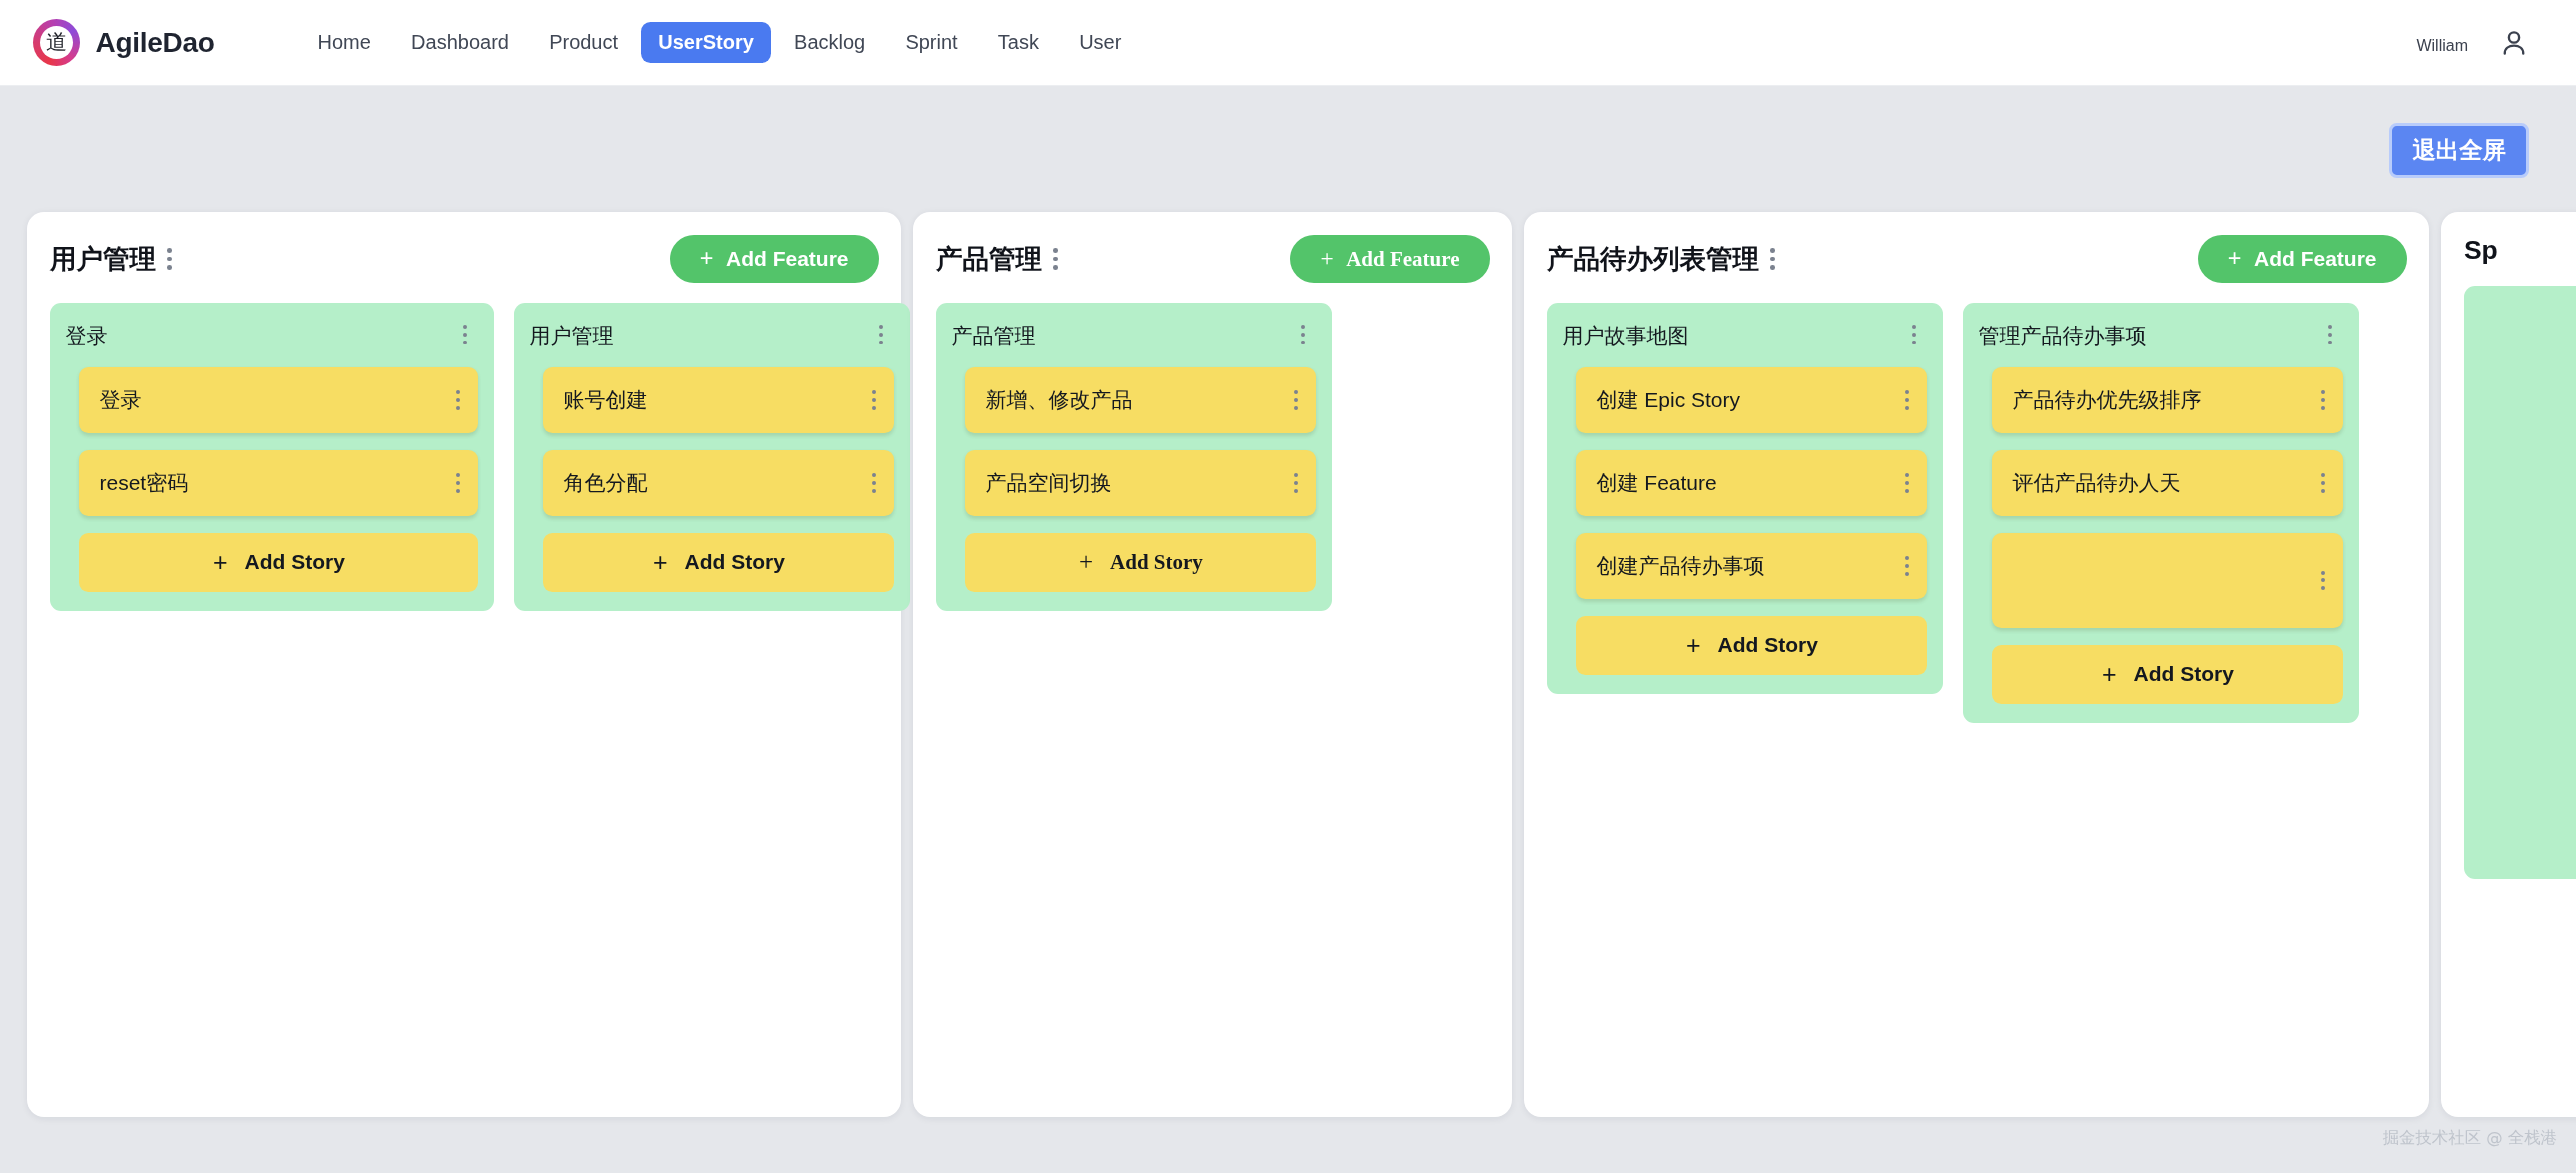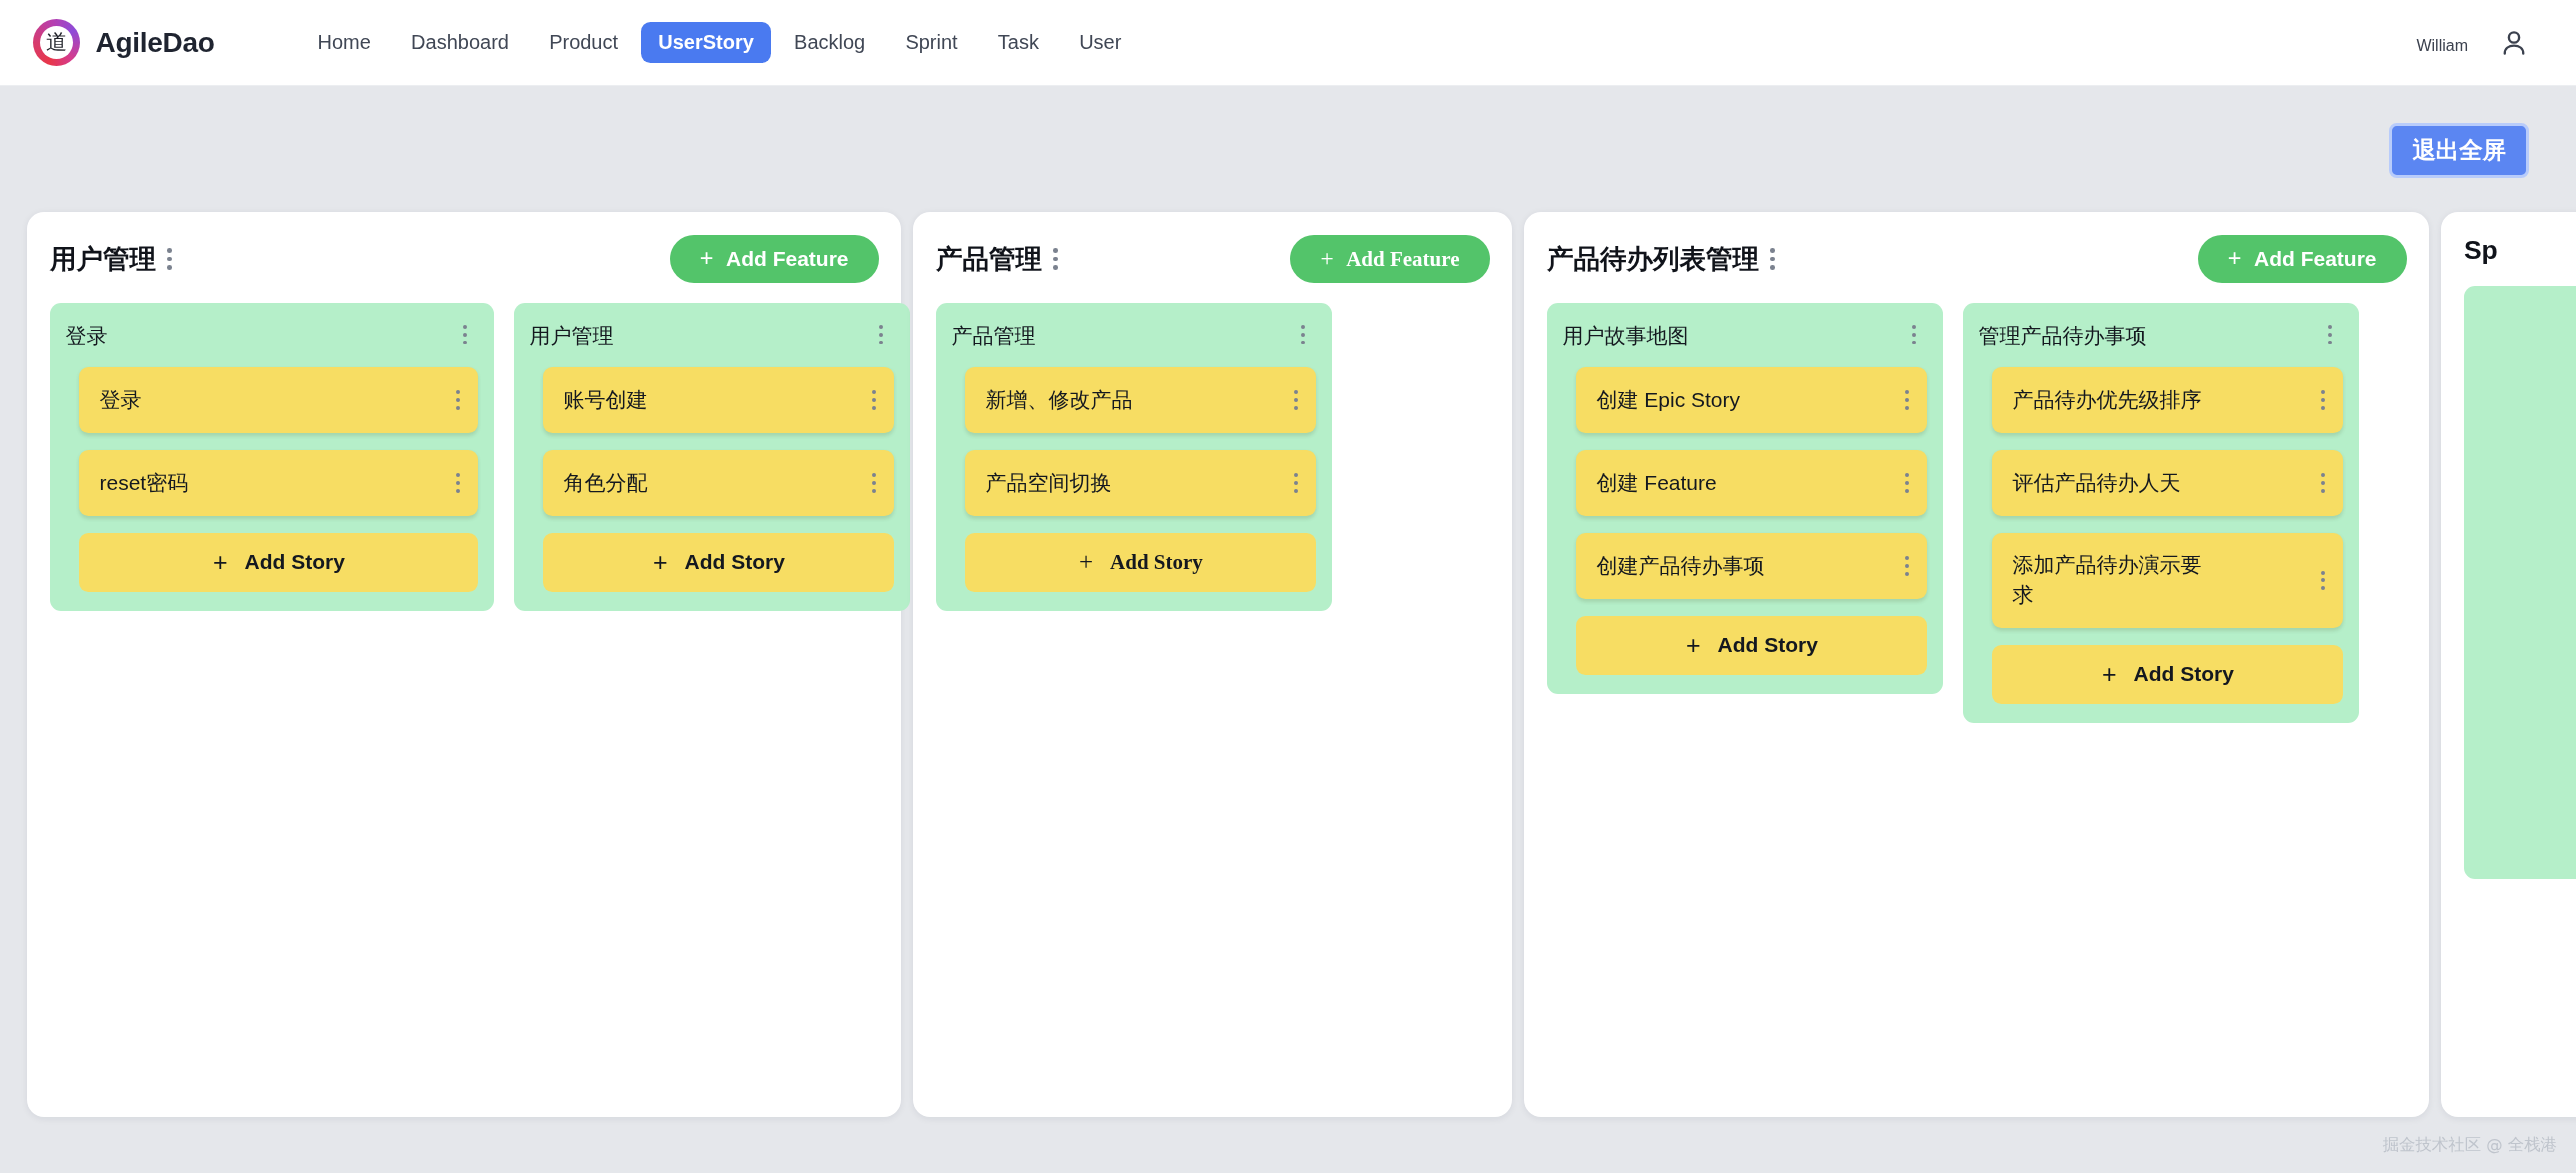--- a/index.html
+++ b/index.html
@@ -243,21 +243,21 @@
   .col-2 { width: 599px; font-family: Liberation Serif, serif; }
   .col-2 .epic { width: 396px; }
   .col-3 { width: 905px; }
   .col-3 .epic { width: 396px; }
   .col-4 { width: 234px; overflow: hidden; }
   .col-4 .epic { width: 396px; min-height: 593px; }
 
   .watermark {
     position: absolute;
     right: 19px;
-    bottom: 17px;
+    bottom: 24px;
     font-size: 16.4px;
     color: #bfc4cc;
     white-space: nowrap;
     font-family: "DejaVu Sans", sans-serif;
   }
   .page-wrap { position: relative; width: 2576px; height: 1173px; }
 </style>
 </head>
 <body>
 
@@ -491,21 +491,20 @@
           </div>
           <div class="story">
             <span class="story-title">评估产品待办人天</span>
             <span class="dots sm">
                 <i></i>
                 <i></i>
                 <i></i>
               </span>
           </div>
           <div class="story wrap">
-            <span class="story-title">添加产品待办演示要求</span>
             <span class="dots sm">
                 <i></i>
                 <i></i>
                 <i></i>
               </span>
           </div>
           <button class="add-story">
               <span class="plus">+</span>
               <span>Add Story</span>
             </button>

